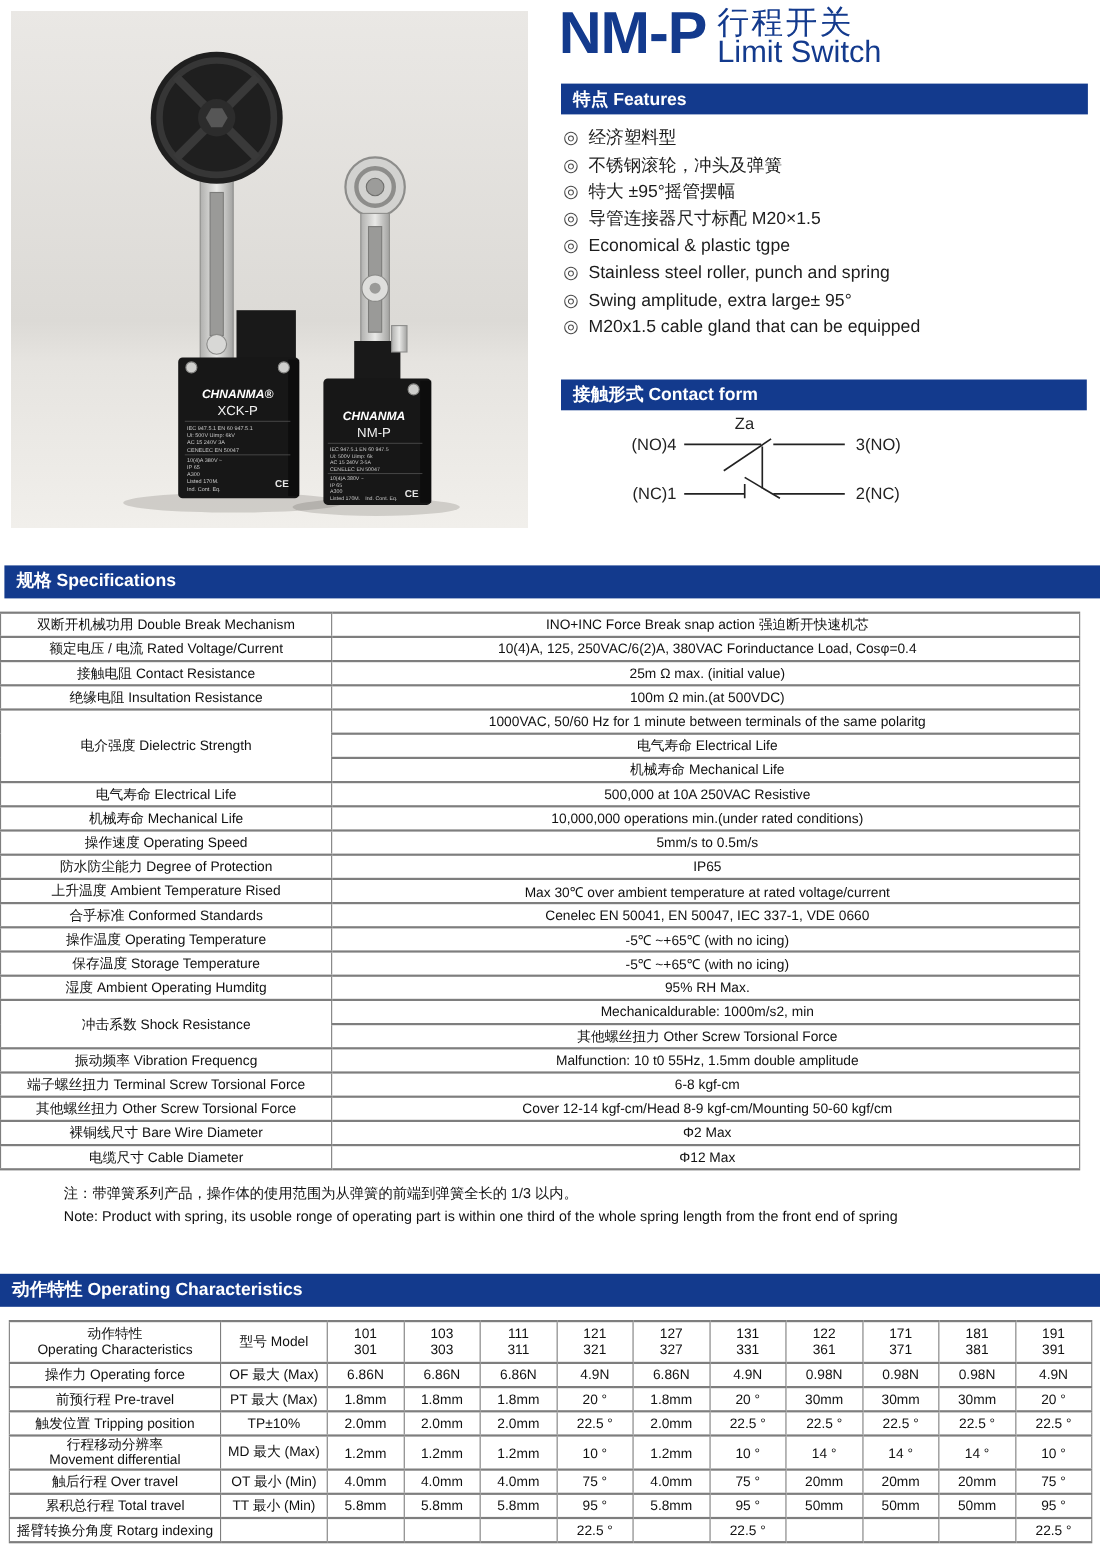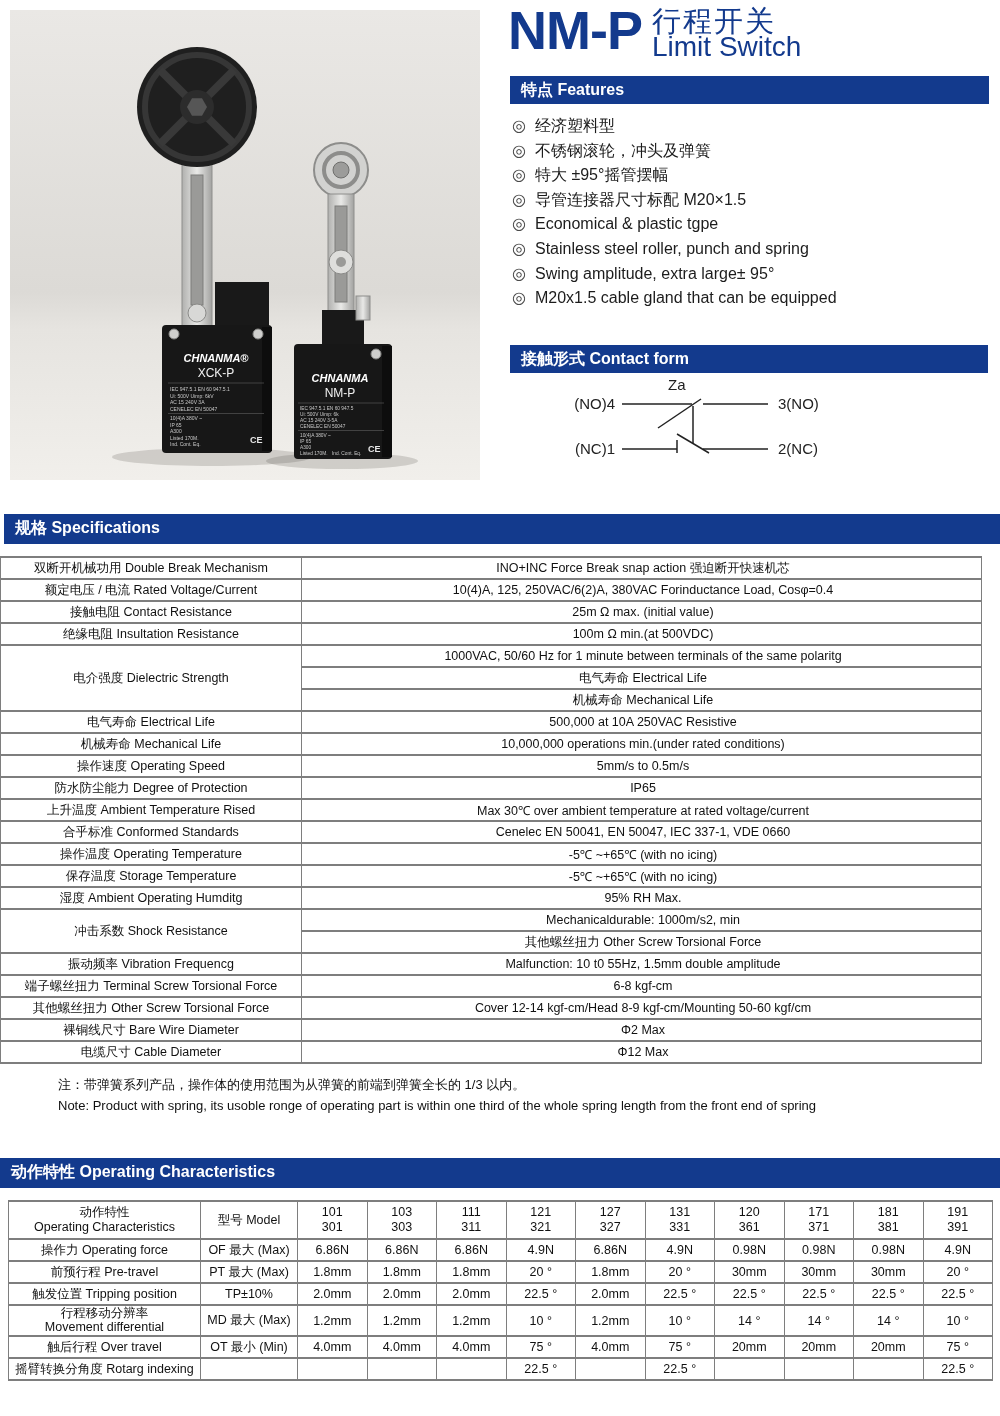--- a/index.html
+++ b/index.html
@@ -329,21 +329,21 @@
           </th>
           <th>
             <div class="model-line">127</div>
             <div class="model-line">327</div>
           </th>
           <th>
             <div class="model-line">131</div>
             <div class="model-line">331</div>
           </th>
           <th>
-            <div class="model-line">120</div>
+            <div class="model-line">122</div>
             <div class="model-line">361</div>
           </th>
           <th>
             <div class="model-line">171</div>
             <div class="model-line">371</div>
           </th>
           <th>
             <div class="model-line">181</div>
             <div class="model-line">381</div>
           </th>
@@ -421,20 +421,34 @@
           <td>4.0mm</td>
           <td>75 °</td>
           <td>4.0mm</td>
           <td>75 °</td>
           <td>20mm</td>
           <td>20mm</td>
           <td>20mm</td>
           <td>75 °</td>
         </tr>
         <tr>
+          <td>累积总行程 Total travel</td>
+          <td>TT 最小 (Min)</td>
+          <td>5.8mm</td>
+          <td>5.8mm</td>
+          <td>5.8mm</td>
+          <td>95 °</td>
+          <td>5.8mm</td>
+          <td>95 °</td>
+          <td>50mm</td>
+          <td>50mm</td>
+          <td>50mm</td>
+          <td>95 °</td>
+        </tr>
+        <tr>
           <td>摇臂转换分角度 Rotarg indexing</td>
           <td></td>
           <td></td>
           <td></td>
           <td></td>
           <td>22.5 °</td>
           <td></td>
           <td>22.5 °</td>
           <td></td>
           <td></td>

